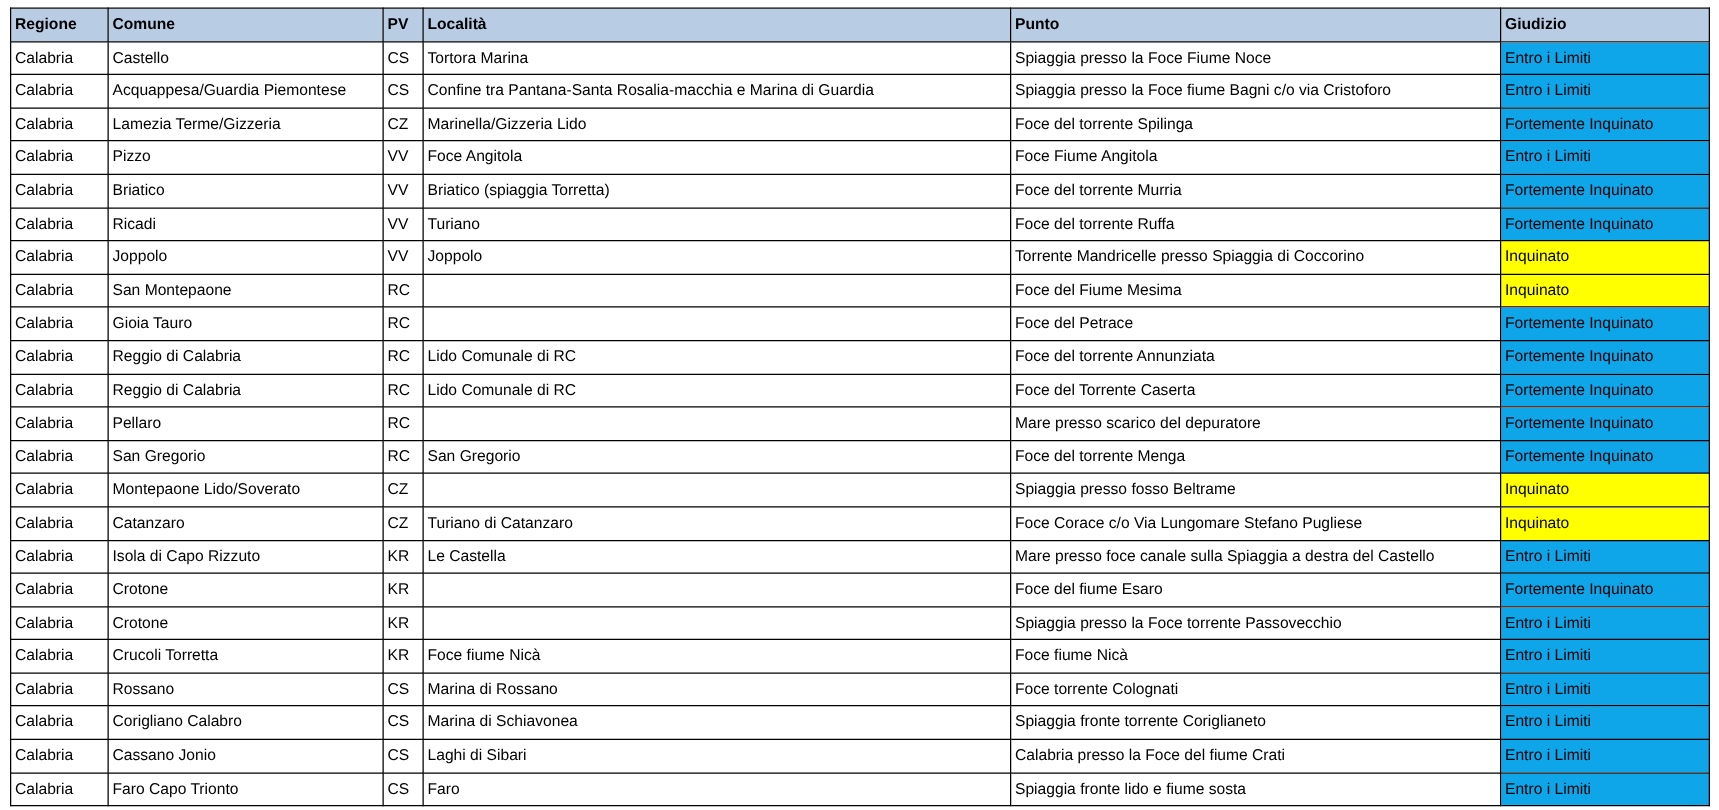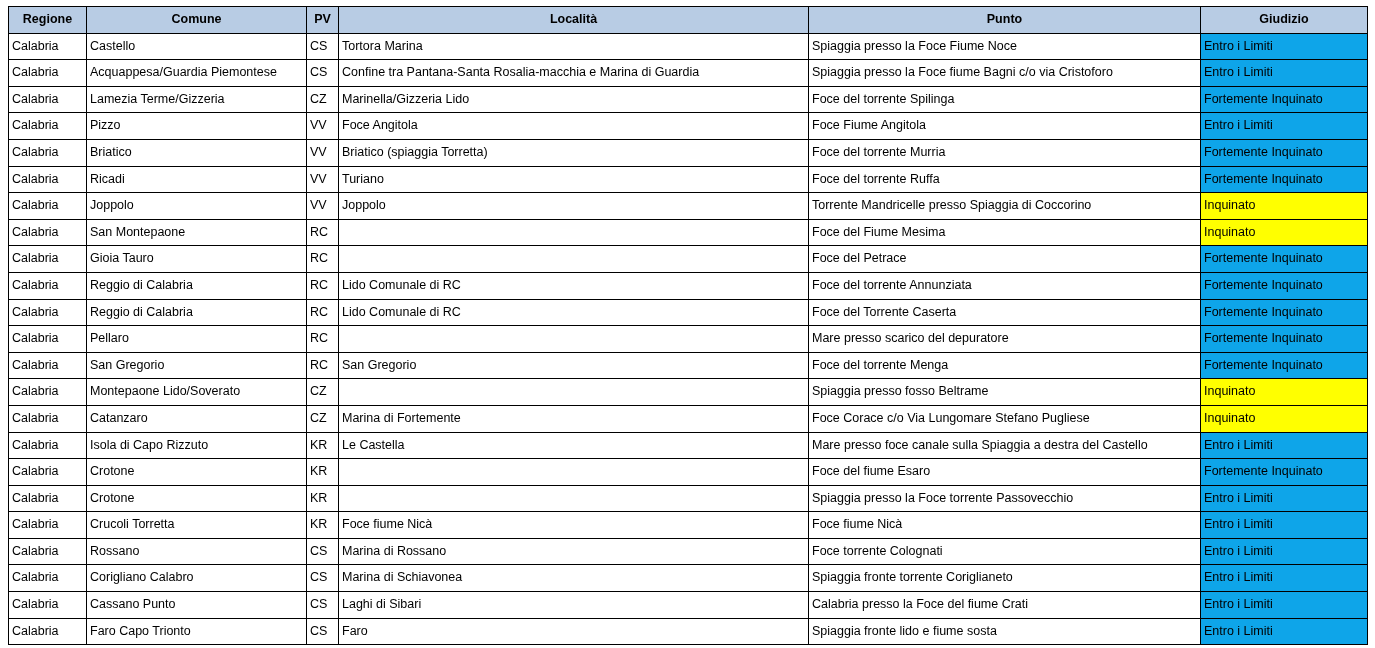--- a/index.html
+++ b/index.html
@@ -30,21 +30,21 @@
     padding: 0 3px;
     height: 25.6px;
     line-height: 25.6px;
     white-space: nowrap;
     overflow: hidden;
     text-overflow: clip;
     vertical-align: middle;
   }
   table.data-table thead th {
     background: #b8cce4;
-    text-align: center;
+    text-align: left;
     font-weight: bold;
     font-size: 12.5px;
   }
   table.data-table tbody td {
     text-align: left;
     font-weight: normal;
   }
   
   col.c-regione  { width: 78px; }
   col.c-comune   { width: 220px; }
@@ -194,21 +194,21 @@
           <td>Montepaone Lido/Soverato</td>
           <td class="pv-cell">CZ</td>
           <td></td>
           <td>Spiaggia presso fosso Beltrame</td>
           <td class="status status-inq">Inquinato</td>
         </tr>
         <tr>
           <td>Calabria</td>
           <td>Catanzaro</td>
           <td class="pv-cell">CZ</td>
-          <td>Marina di Fortemente</td>
+          <td>Turiano di Catanzaro</td>
           <td>Foce Corace c/o Via Lungomare Stefano Pugliese</td>
           <td class="status status-inq">Inquinato</td>
         </tr>
         <tr>
           <td>Calabria</td>
           <td>Isola di Capo Rizzuto</td>
           <td class="pv-cell">KR</td>
           <td>Le Castella</td>
           <td>Mare presso foce canale sulla Spiaggia a destra del Castello</td>
           <td class="status status-entro">Entro i Limiti</td>
@@ -248,21 +248,21 @@
         <tr>
           <td>Calabria</td>
           <td>Corigliano Calabro</td>
           <td class="pv-cell">CS</td>
           <td>Marina di Schiavonea</td>
           <td>Spiaggia fronte torrente Coriglianeto</td>
           <td class="status status-entro">Entro i Limiti</td>
         </tr>
         <tr>
           <td>Calabria</td>
-          <td>Cassano Punto</td>
+          <td>Cassano Jonio</td>
           <td class="pv-cell">CS</td>
           <td>Laghi di Sibari</td>
           <td>Calabria presso la Foce del fiume Crati</td>
           <td class="status status-entro">Entro i Limiti</td>
         </tr>
         <tr>
           <td>Calabria</td>
           <td>Faro Capo Trionto</td>
           <td class="pv-cell">CS</td>
           <td>Faro</td>

